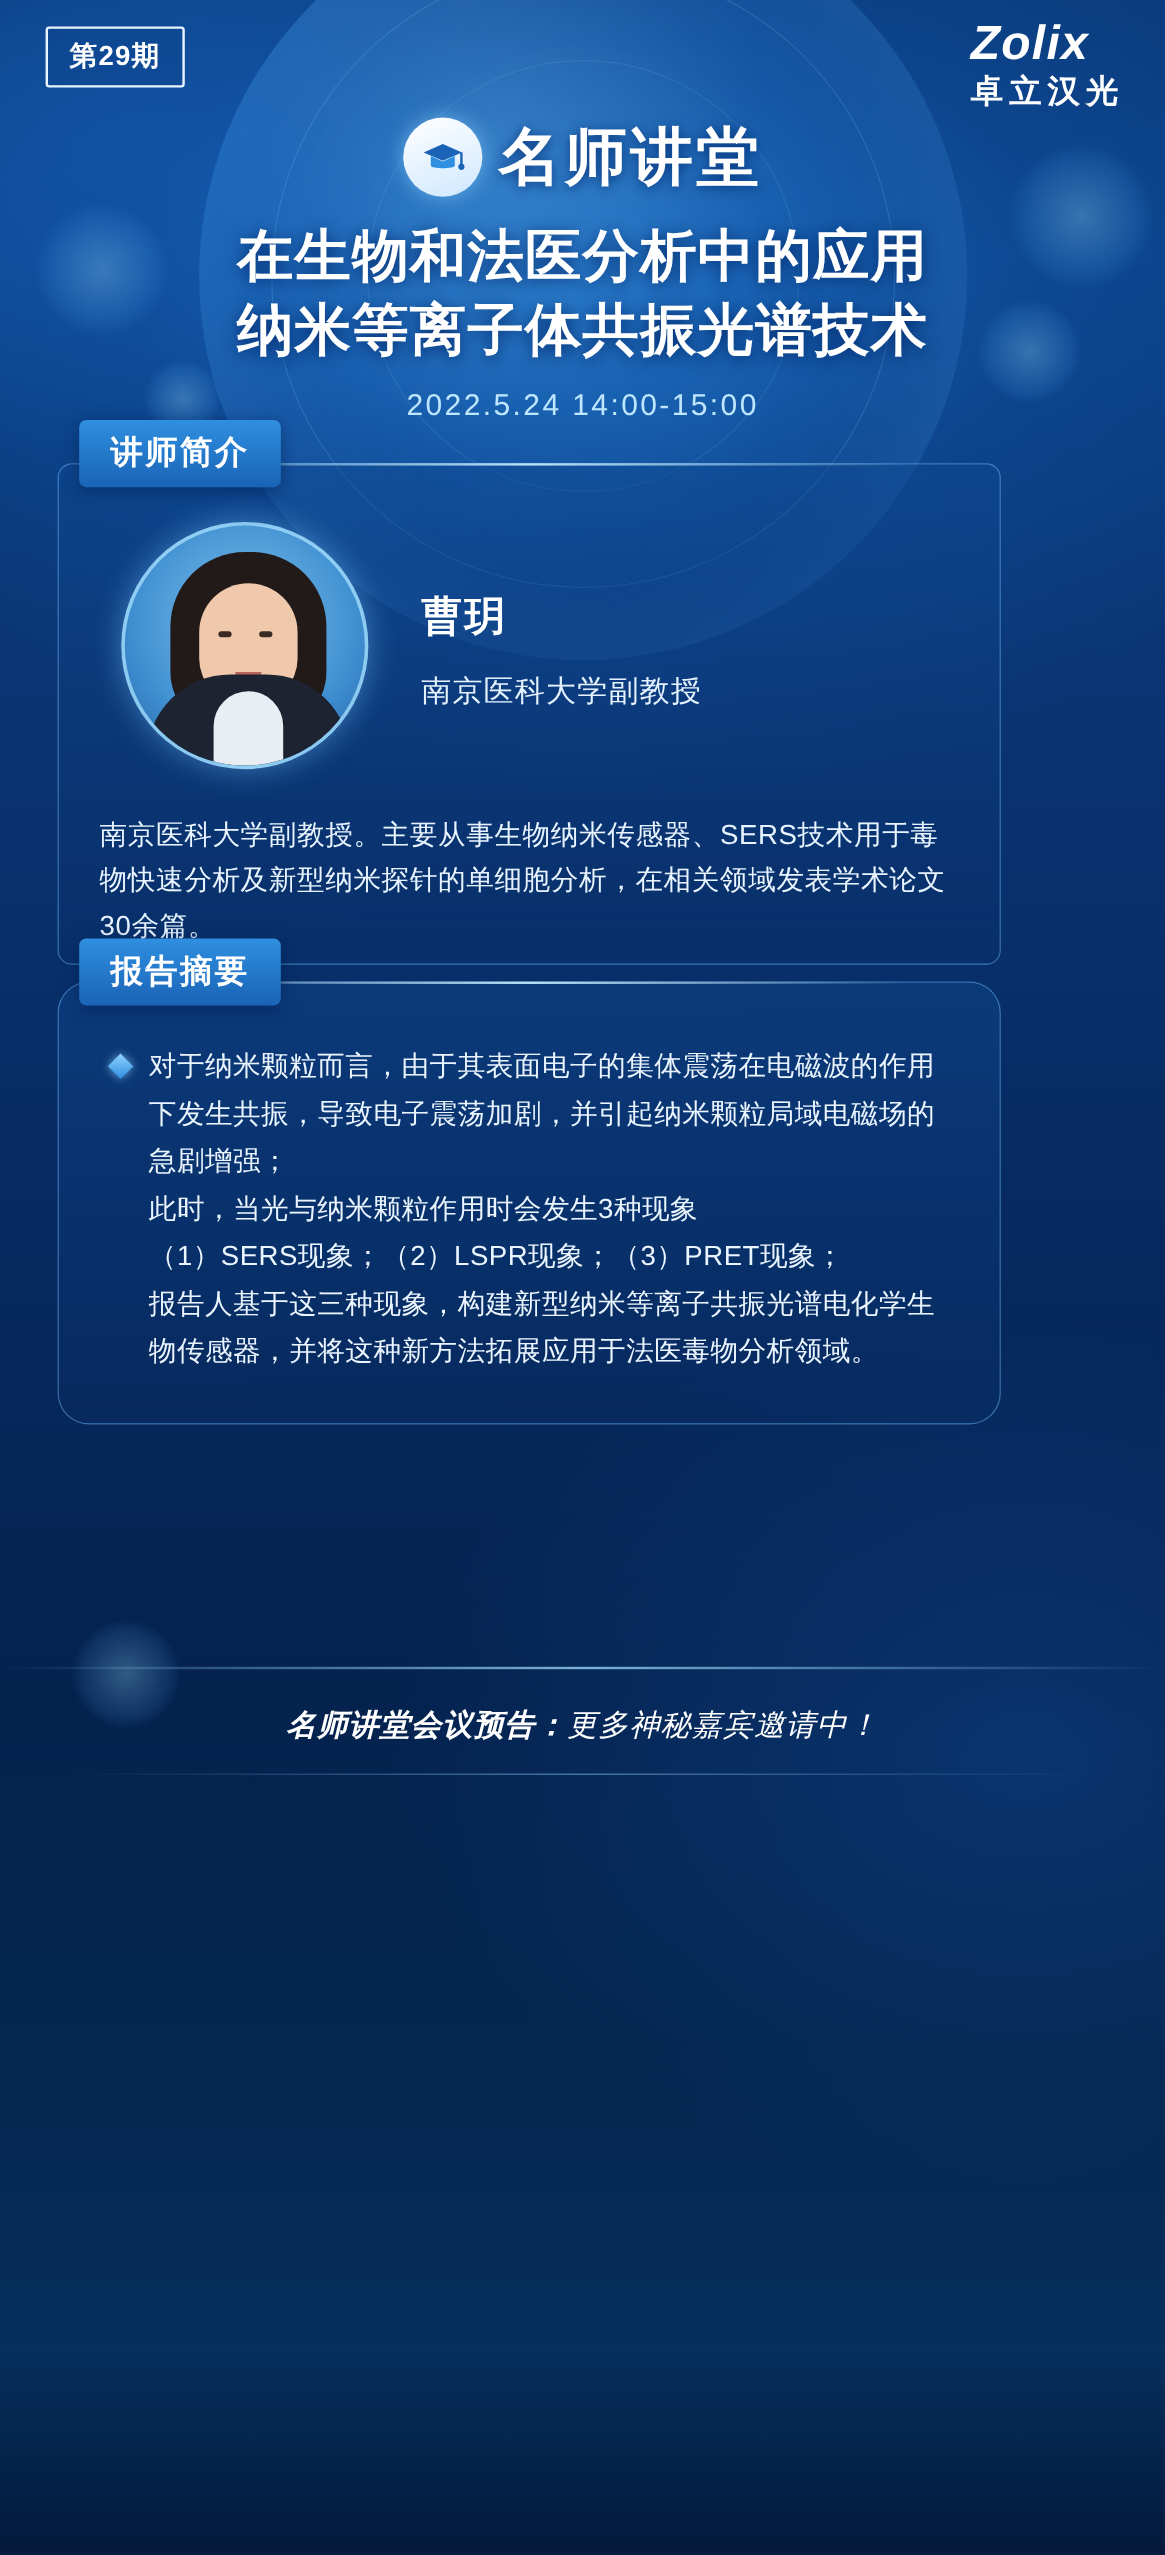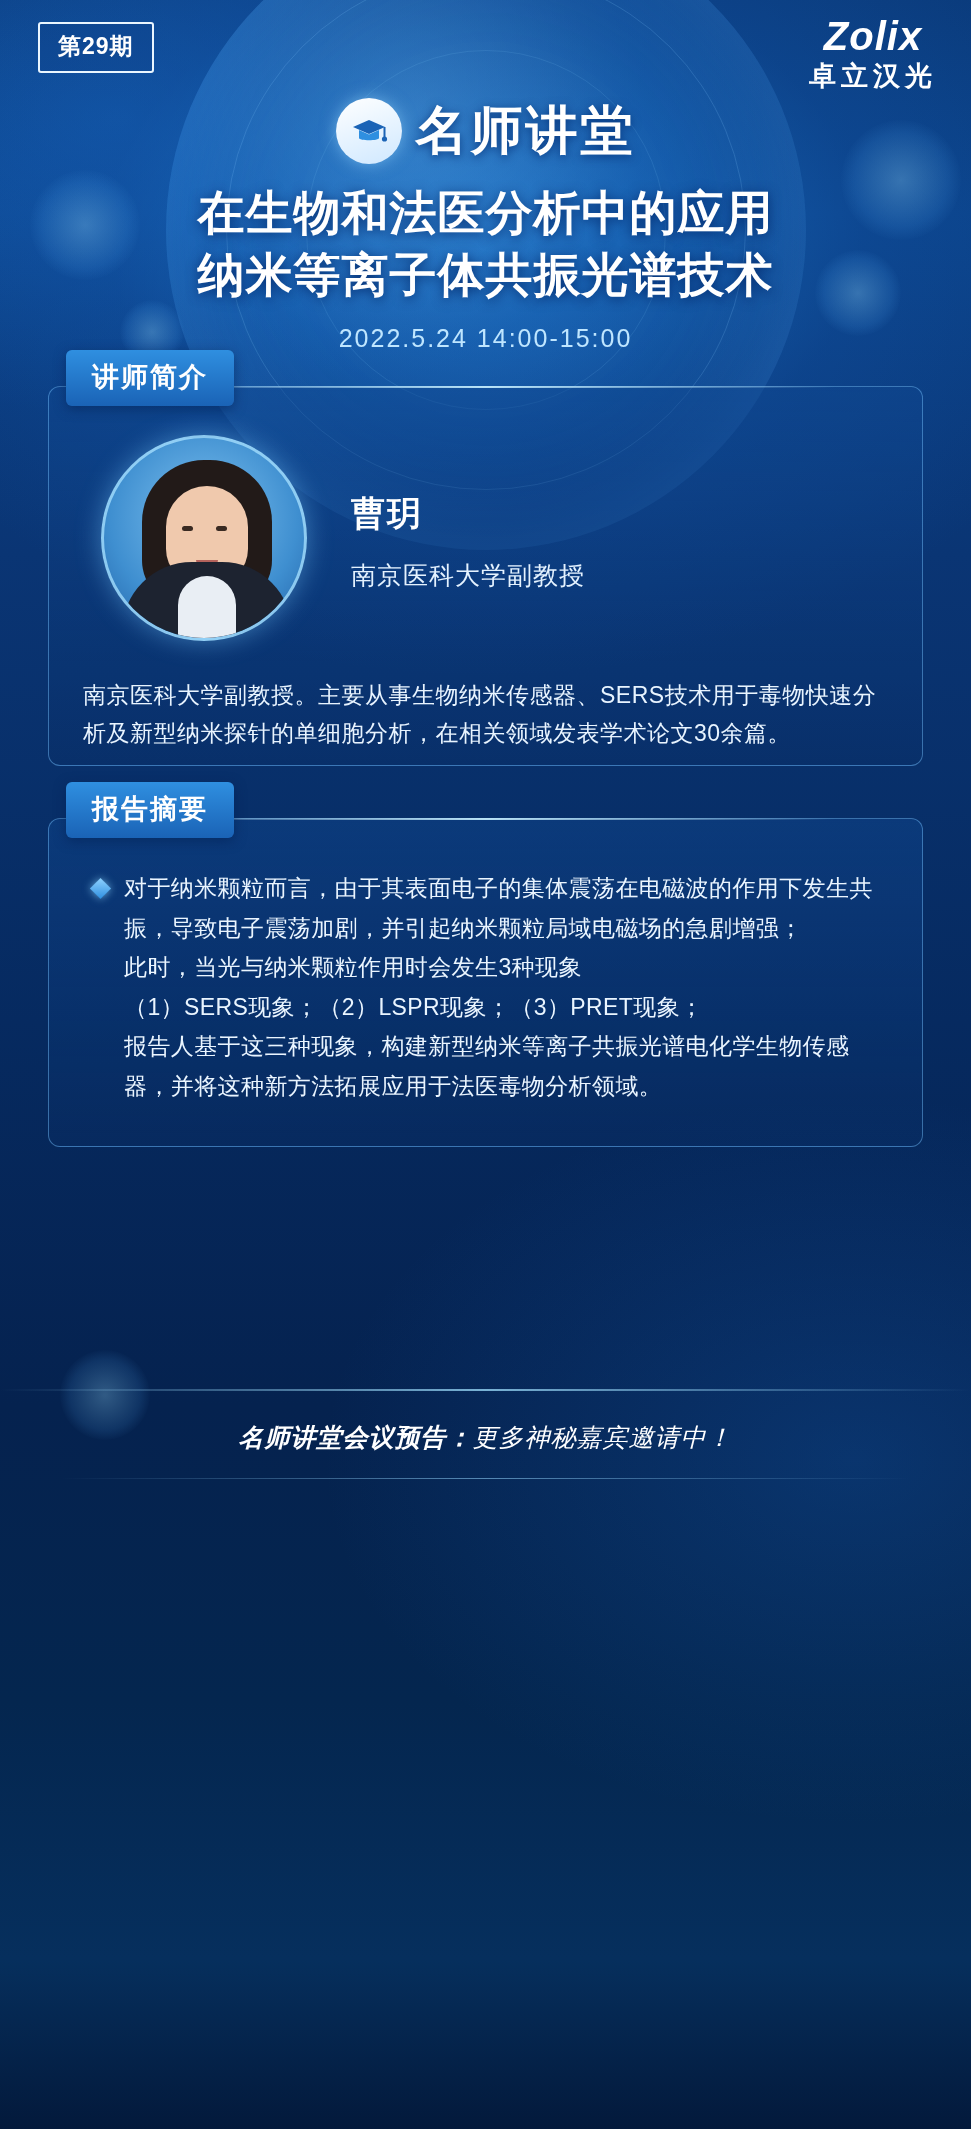--- a/index.html
+++ b/index.html
@@ -66,21 +66,21 @@
     color: #ffffff;
     font-size: 23px;
     font-weight: bold;
     letter-spacing: 1px;
     border-radius: 3px;
     background: rgba(10,60,130,0.25);
   }
   .brand {
     position: absolute;
     right: 34px; top: 16px;
-    text-align: center;
+    text-align: left;
     color: #fff;
     margin-left: 46px;
   }
   .brand-en {
     font-size: 40px;
     font-weight: bold;
     font-style: italic;
     letter-spacing: 1px;
     line-height: 1;
     color: #ffffff;
@@ -133,21 +133,21 @@
     margin-top: 18px;
     color: #bfe6ff;
     font-size: 25px;
     letter-spacing: 2px;
   }
 
   
   .section {
     position: absolute;
     left: 48px;
-    width: 875px;
+    width: 786px;
   }
   .sec-head {
     position: relative;
     z-index: 3;
     display: inline-block;
     margin-left: 18px;
     padding: 9px 26px 11px;
     border-radius: 6px;
     color: #ffffff;
     font-size: 27px;
@@ -360,21 +360,21 @@
           <div class="speaker-name">曹玥</div>
           <div class="speaker-title">南京医科大学副教授</div>
         </div>
       </div>
       <div class="speaker-bio">南京医科大学副教授。主要从事生物纳米传感器、SERS技术用于毒物快速分析及新型纳米探针的单细胞分析，在相关领域发表学术论文30余篇。</div>
     </div>
   </div>
 
   <div class="section" style="top:782px;">
     <div class="sec-head">报告摘要</div>
-    <div class="sec-body" style="padding:50px 34px 40px;">
+    <div class="sec-body" style="padding:50px 34px 40px;border-radius:26px;">
       <div class="sheen"></div>
       <div class="bullet-row">
         <span class="diamond"></span>
         <div>
           <div class="para">对于纳米颗粒而言，由于其表面电子的集体震荡在电磁波的作用下发生共振，导致电子震荡加剧，并引起纳米颗粒局域电磁场的急剧增强；</div>
           <div class="para">此时，当光与纳米颗粒作用时会发生3种现象</div>
           <div class="para">（1）SERS现象；（2）LSPR现象；（3）PRET现象；</div>
           <div class="para">报告人基于这三种现象，构建新型纳米等离子共振光谱电化学生物传感器，并将这种新方法拓展应用于法医毒物分析领域。</div>
         </div>
       </div>

